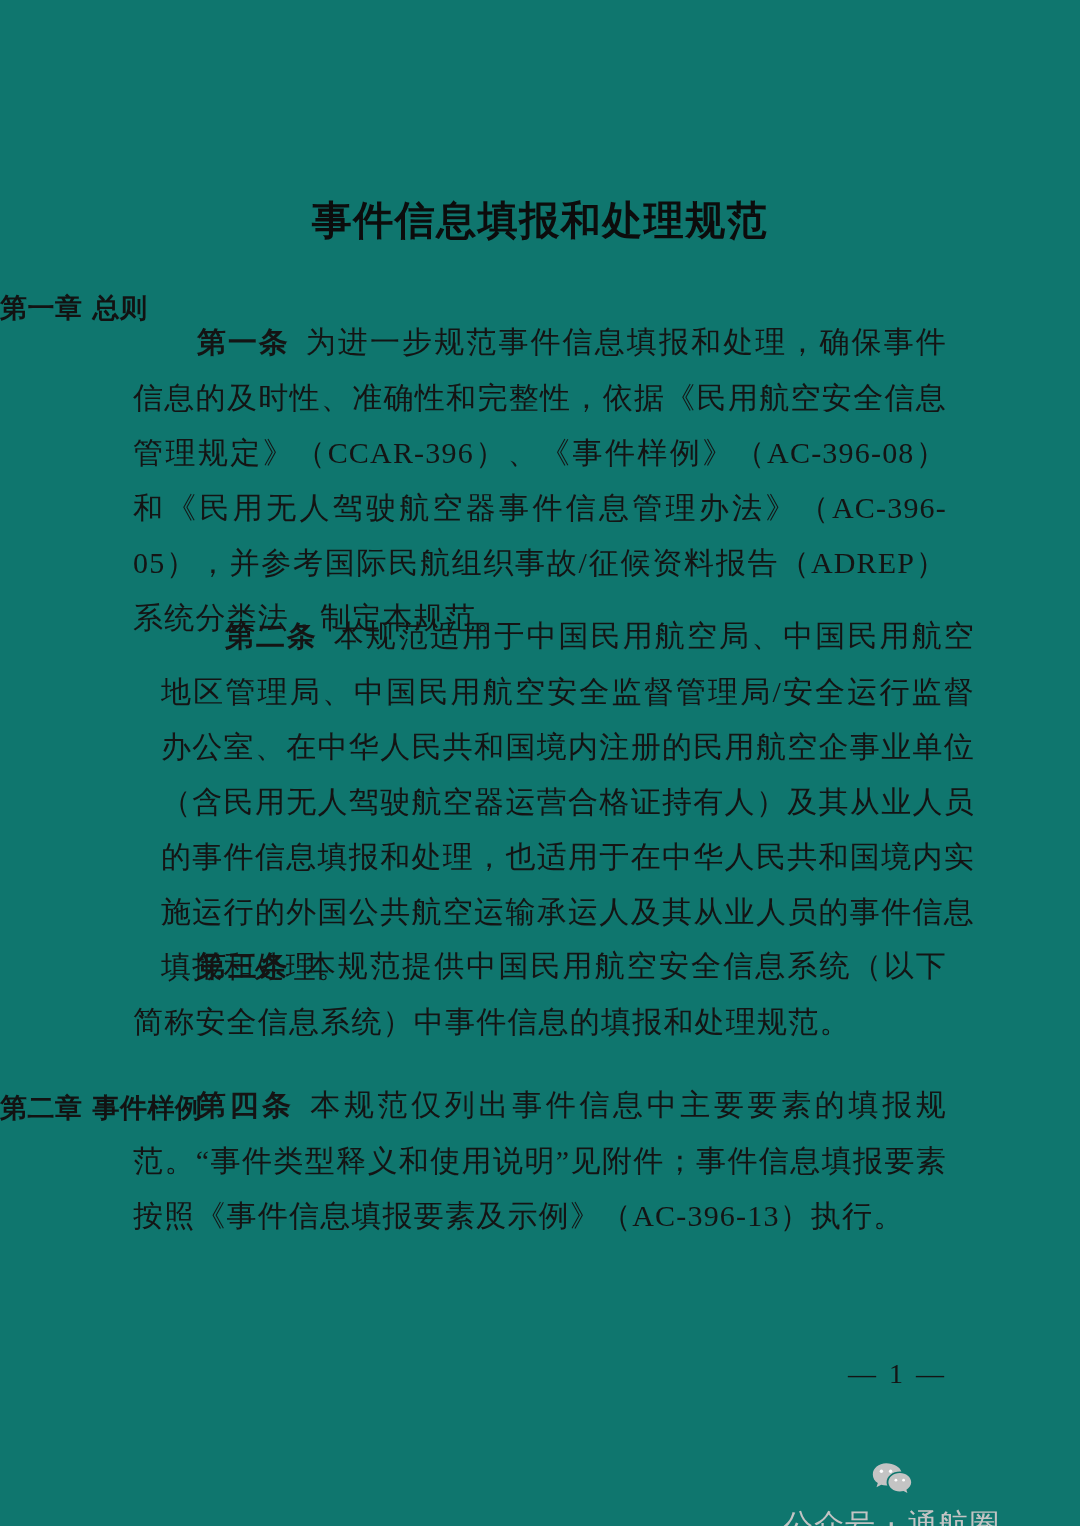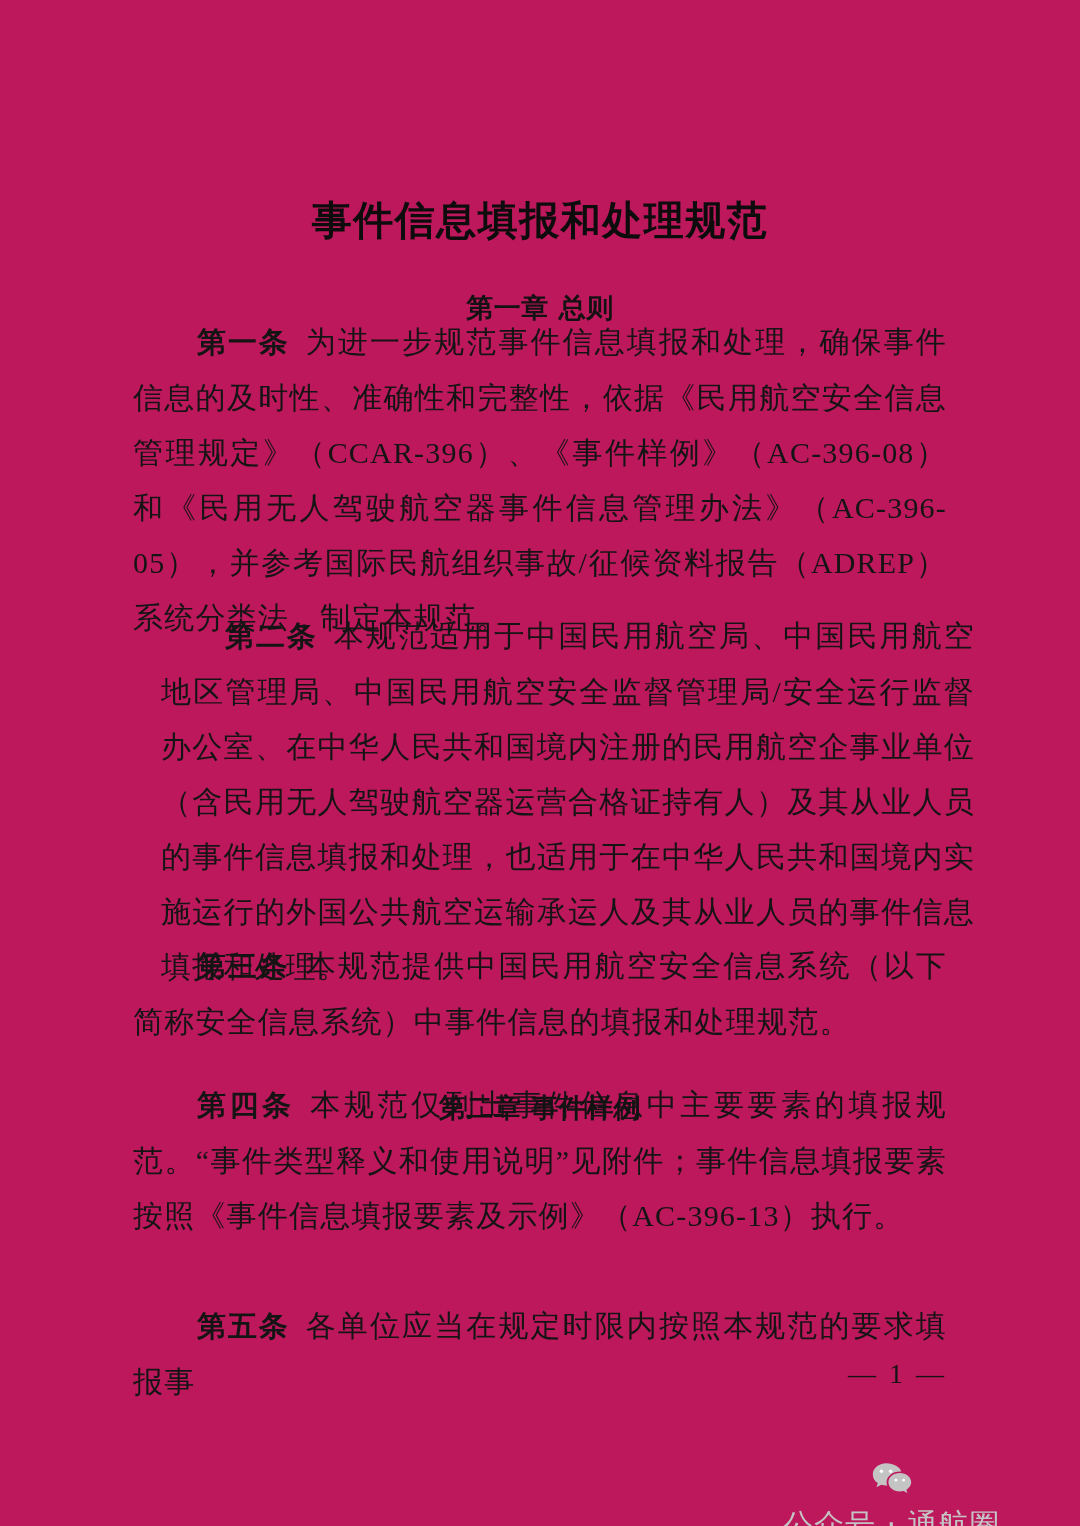--- a/index.html
+++ b/index.html
@@ -13,21 +13,21 @@
     position: relative;
     overflow: hidden;
     font-family: "Liberation Serif", "DejaVu Serif", serif;
     color: #121212;
     -webkit-font-smoothing: antialiased;
   }
 
   .page {
     position: absolute;
     inset: 0;
-    background: #be185d;
+    background: #0f766e;
     padding-left: 35px;
   }
 
   
   .doc-title {
     position: absolute;
     left: 0;
     right: 0;
     top: 168px;
     text-align: center;
@@ -37,21 +37,21 @@
     line-height: 52px;
     letter-spacing: 1.5px;
     color: #0c0c0c;
   }
 
   
   .chapter-heading {
     position: absolute;
     left: 0;
     right: 0;
-    text-align: center;
+    text-align: left;
     font-family: "DejaVu Sans", "Liberation Sans", sans-serif;
     font-weight: 700;
     font-size: 27px;
     line-height: 36px;
     letter-spacing: 0.5px;
     color: #121212;
   }
   #chapter-1 { top: 268px; }
   #chapter-2 { top: 1068px; }
 
@@ -144,23 +144,20 @@
   <div class="article" id="article-3">
     <p><span class="art-label">第三条</span><span>本规范提供中国民用航空安全信息系统（以下简称安全信息系统）中事件信息的填报和处理规范。</span></p>
   </div>
 
   <h2 class="chapter-heading" id="chapter-2">第二章 事件样例</h2>
 
   <div class="article" id="article-4">
     <p><span class="art-label">第四条</span><span>本规范仅列出事件信息中主要要素的填报规范。“事件类型释义和使用说明”见附件；事件信息填报要素按照《事件信息填报要素及示例》（AC-396-13）执行。</span></p>
   </div>
 
-  <div class="article" id="article-5">
-    <p><span class="art-label">第五条</span><span>各单位应当在规定时限内按照本规范的要求填报事</span></p>
-  </div>
 
   <div class="page-number">— 1 —</div>
 
   <div class="watermark">
     <span class="wm-logo-wrap">
       <svg class="wm-logo" viewBox="0 0 40 34" xmlns="http://www.w3.org/2000/svg" aria-hidden="true">
         <path fill="#c4c4c4" d="M14.2 1.3C6.7 1.3 0.8 6.3 0.8 12.4c0 3.5 1.9 6.6 5 8.7l-1.3 4.1 4.7-2.4c1.6 0.4 3.3 0.7 5 0.7 0.4 0 0.8 0 1.2 0C14.8 22.6 14.6 21.5 14.6 20.4c0-6 6-10.8 13.4-10.8 0.5 0 0.9 0 1.4 0.1C28 4.9 21.7 1.3 14.2 1.3z"></path>
         <circle fill="#ffffff" cx="9.4" cy="9.3" r="1.7"></circle>
         <circle fill="#ffffff" cx="18.6" cy="9.3" r="1.7"></circle>
         <path fill="#c4c4c4" d="M39.2 20.3c0-5.1-5.1-9.3-11.4-9.3S16.4 15.2 16.4 20.3c0 5.1 5.1 9.3 11.4 9.3 1.3 0 2.6-0.2 3.8-0.5l3.8 2-1-3.3C37 26 39.2 23.4 39.2 20.3z"></path>

